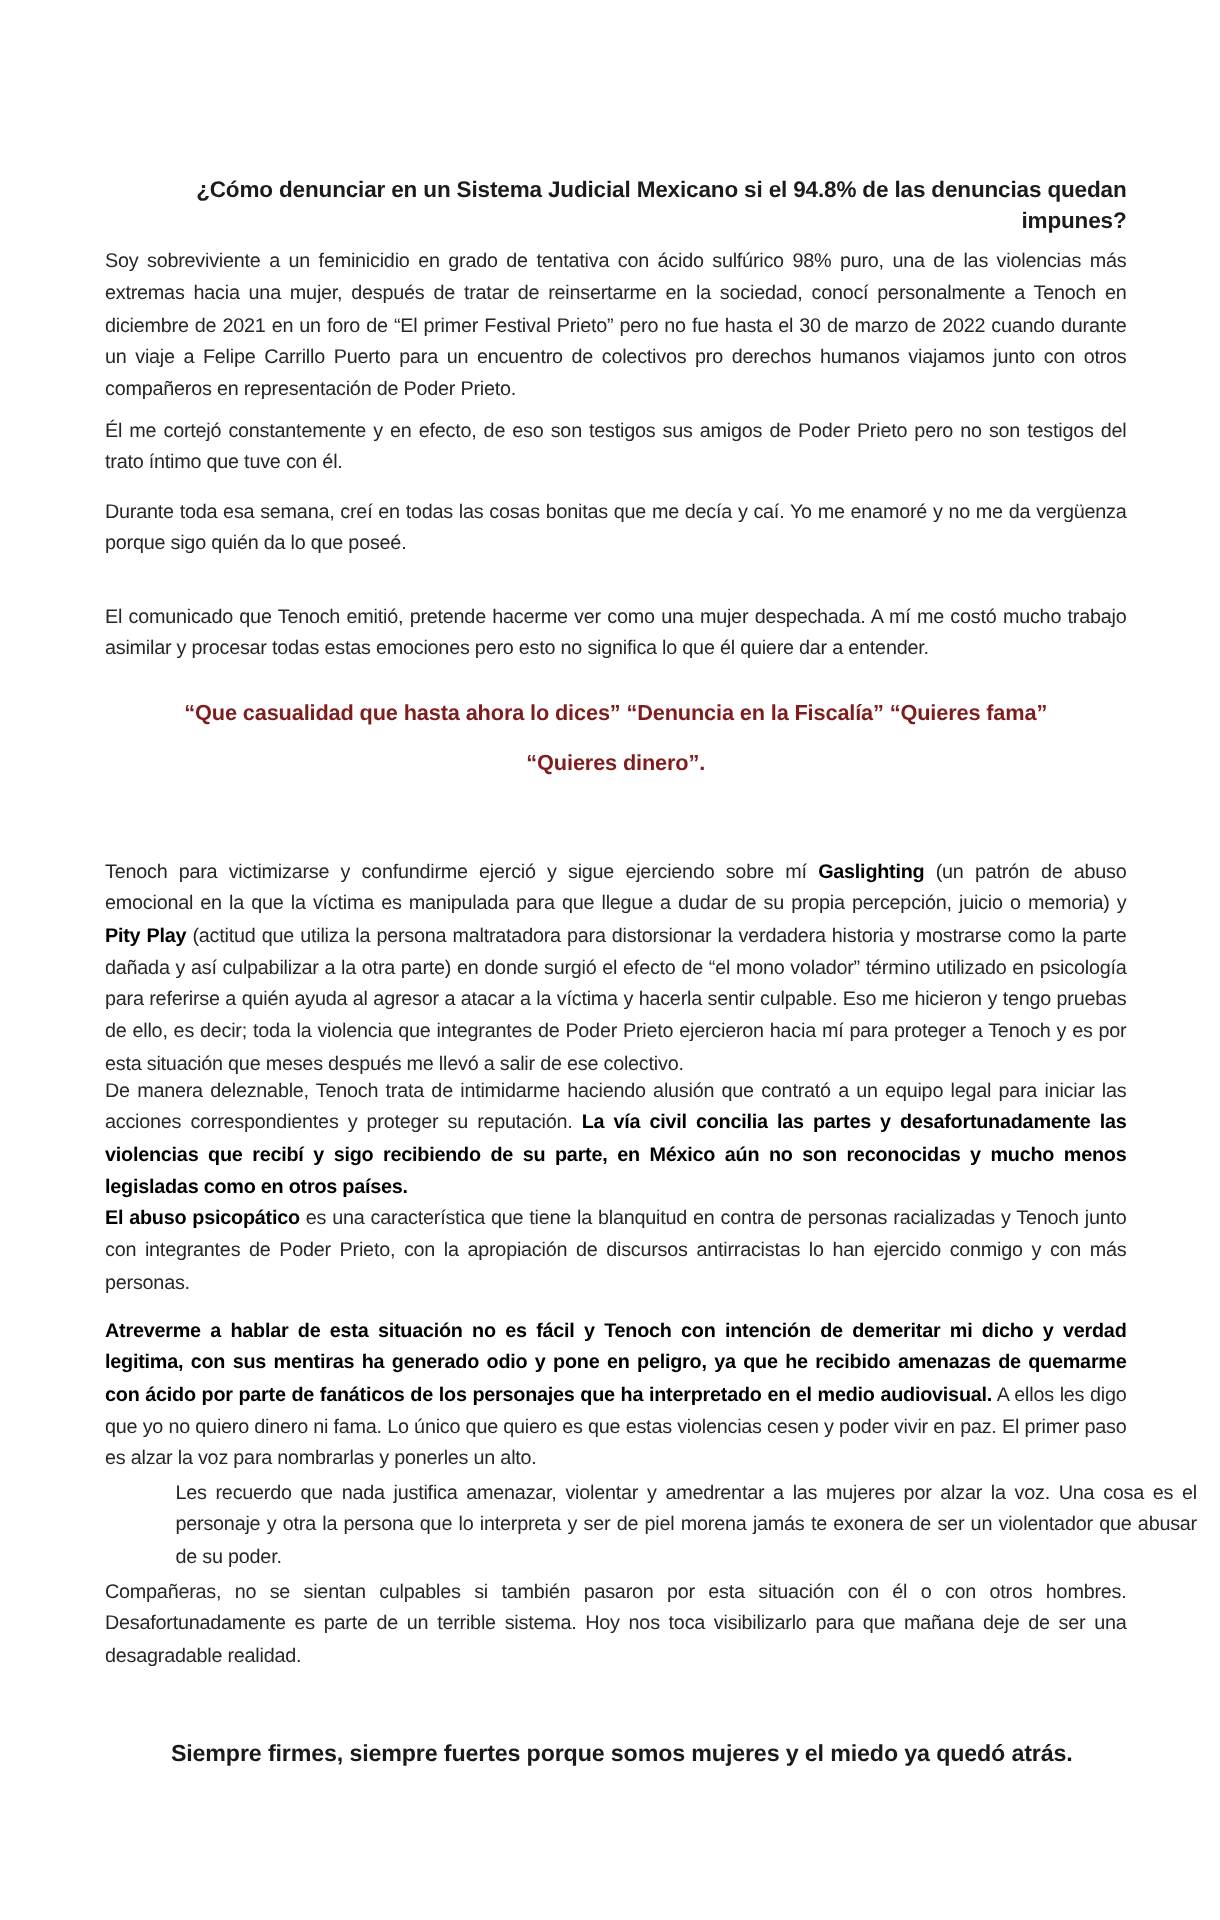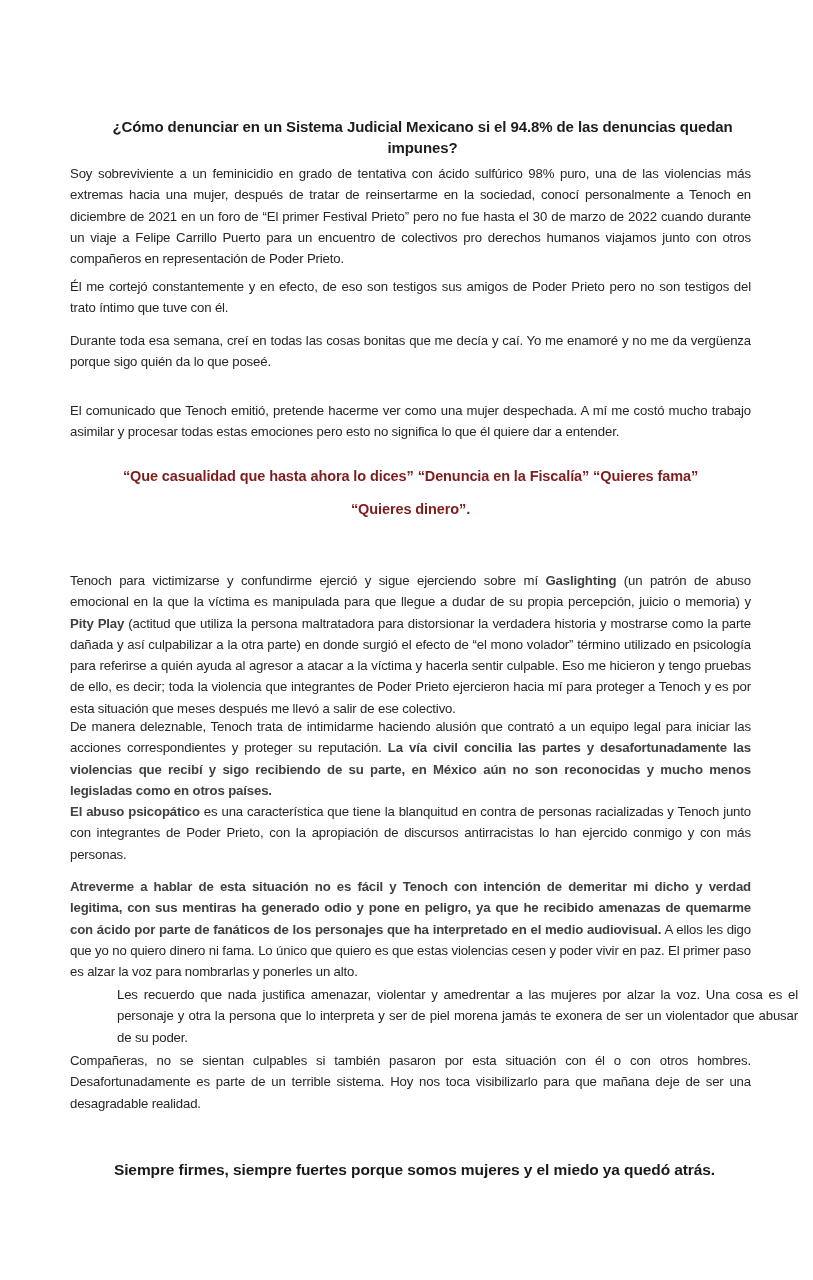--- a/index.html
+++ b/index.html
@@ -16,42 +16,42 @@
       color: #1c1c1c;
     }
     .page {
       position: absolute;
       left: 70px;
       top: 0;
       width: 681px;
     }
     .title {
       position: absolute;
-      left: 12px;
+      left: 0;
       width: 681px;
       top: 116px;
       font-size: 15px;
       font-weight: bold;
       line-height: 21px;
-      text-align: center;
+      text-align: right;
       letter-spacing: -0.1px;
       margin: 0;
     }
     p.body {
       position: absolute;
       left: 0;
       width: 681px;
       margin: 0;
       font-size: 13.2px;
       line-height: 21.3px;
       text-align: justify;
       letter-spacing: -0.15px;
       color: #262626;
     }
-    p.body b { color: #404040; }
+    p.body b { color: #000000; }
     .quote {
       position: absolute;
       left: 0;
       width: 681px;
       margin: 0;
       font-size: 14.5px;
       font-weight: bold;
       text-align: center;
       letter-spacing: -0.1px;
       color: #7f1d1d;

